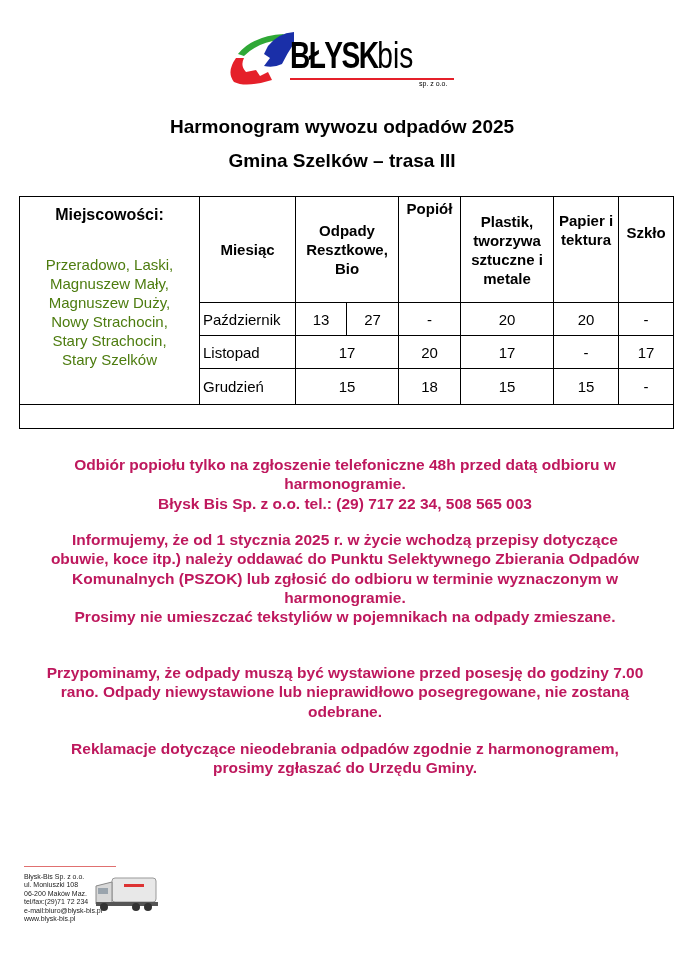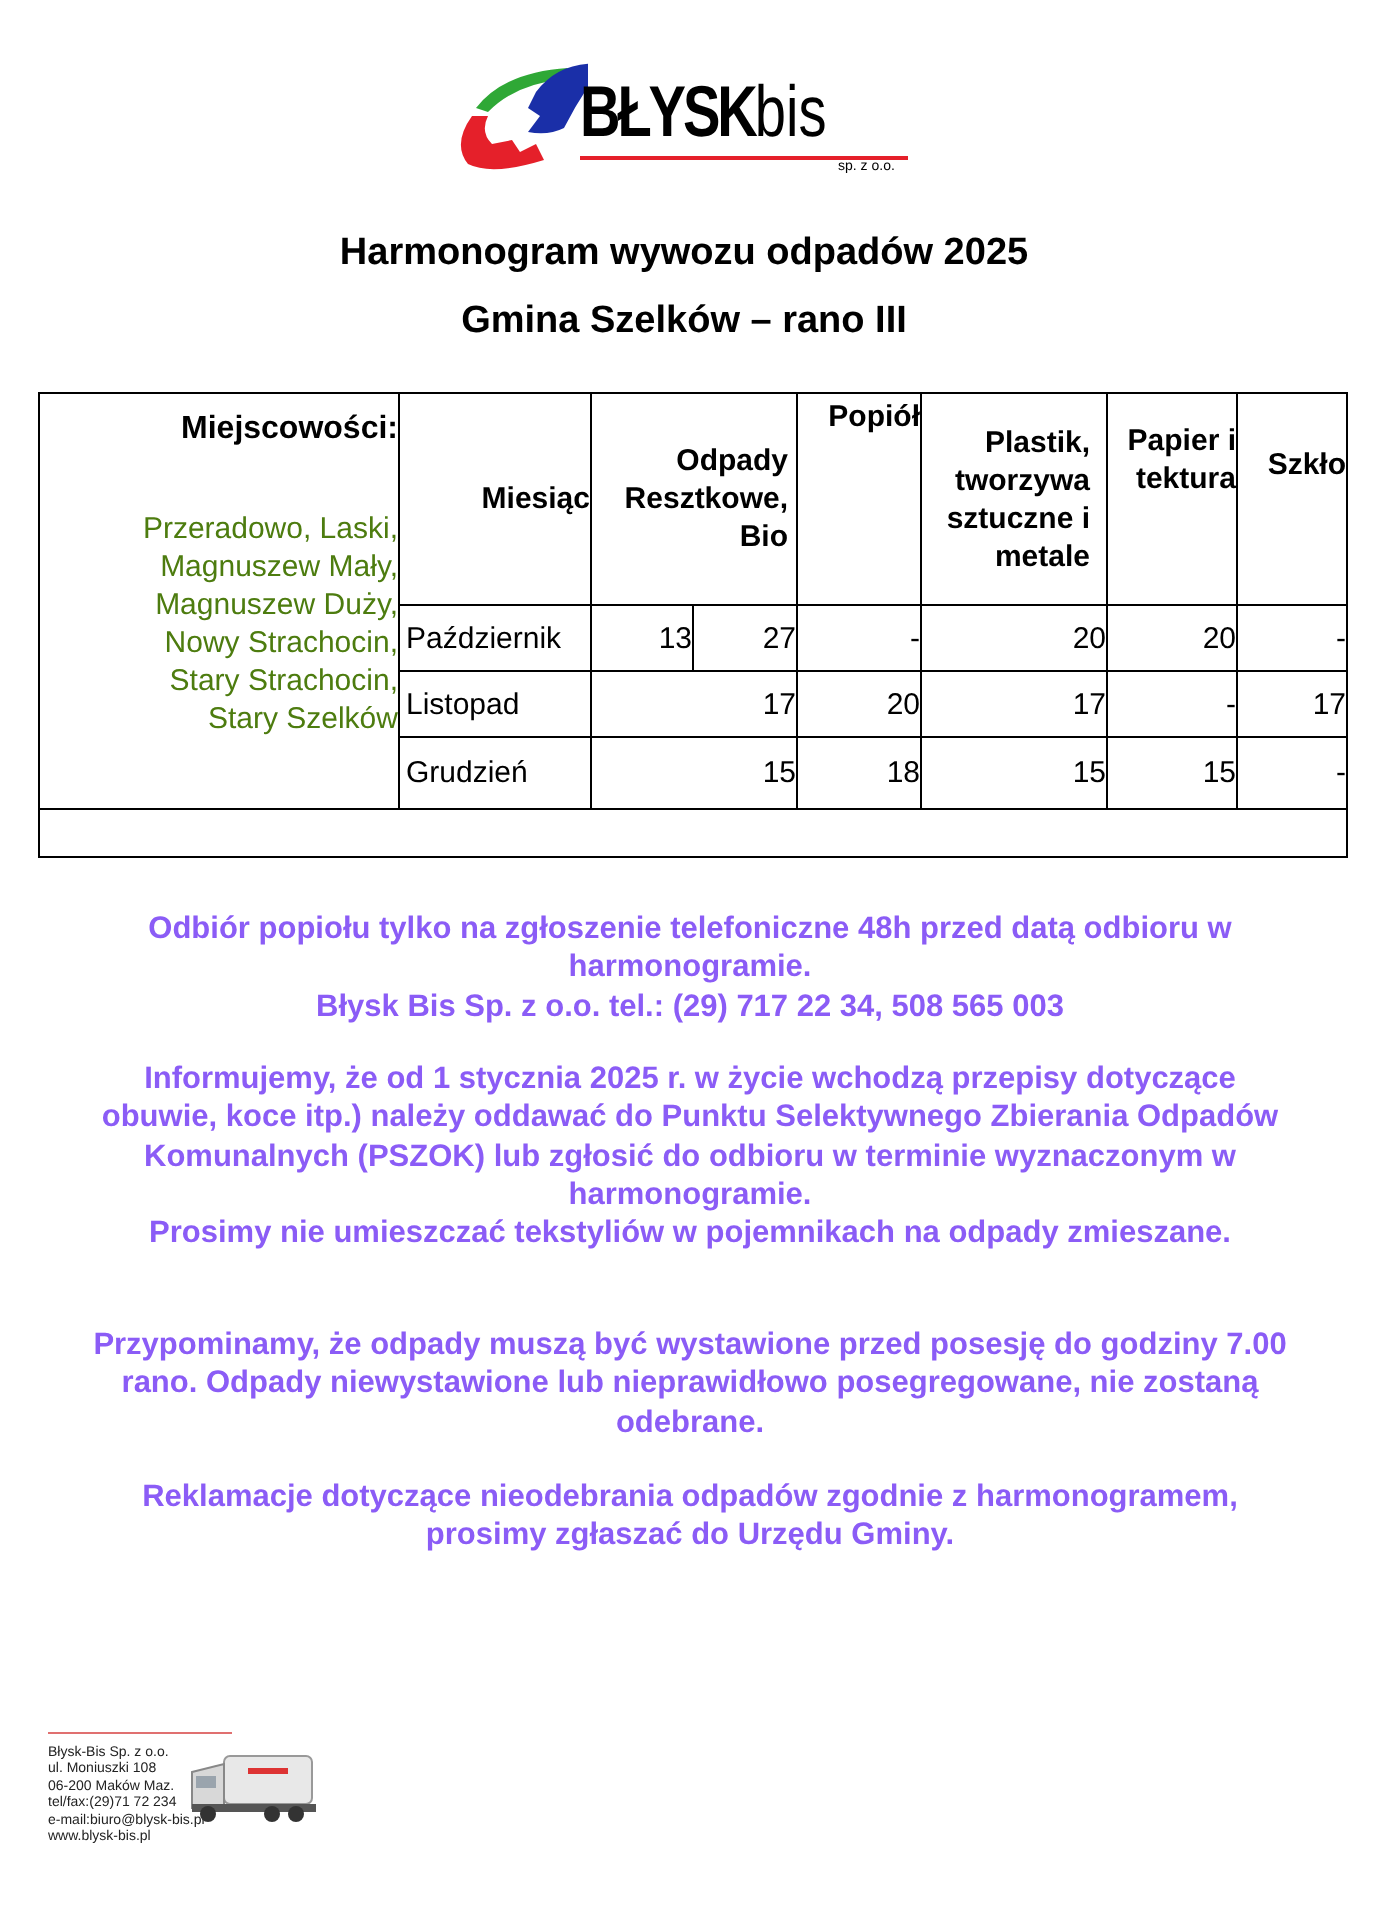--- a/index.html
+++ b/index.html
@@ -11,31 +11,31 @@
     .logo-word { position: absolute; left: 66px; top: 8px; font-weight: bold; font-size: 36px; letter-spacing: -2px; line-height: 40px; transform: scaleX(0.78); transform-origin: left top; white-space: nowrap; }
     .logo-bis { font-weight: normal; letter-spacing: 0; }
     .logo-line { position: absolute; left: 66px; top: 50px; width: 164px; height: 2px; background: #e5202a; }
     .logo-sub { position: absolute; left: 195px; top: 52px; font-size: 7px; line-height: 8px; white-space: nowrap; }
 
     .title { position: absolute; left: 0; width: 684px; text-align: center; font-weight: bold; font-size: 19px; line-height: 24px; }
     .title1 { top: 115px; }
     .title2 { top: 149px; }
 
     table.sched { position: absolute; left: 19px; top: 196px; width: 655px; border-collapse: collapse; font-size: 15px; }
-    table.sched td { border: 1.5px solid #000; text-align: right; vertical-align: middle; padding: 0; }
+    table.sched td { border: 1.5px solid #000; text-align: center; vertical-align: middle; padding: 0; }
     .c-place { width: 180px; vertical-align: top !important; padding-top: 8px !important; }
     .place-head { font-weight: bold; font-size: 16px; line-height: 20px; }
     .place-list { margin-top: 30px; font-size: 15px; line-height: 19px; color: #4d7c0f; }
     .hdr { font-weight: bold; font-size: 15px; line-height: 19px; }
     .month { text-align: left !important; padding-left: 3px !important; }
     .r-head { height: 106px; }
     .r-data { height: 33px; }
     .r-empty { height: 24px; }
 
-    .notes { position: absolute; left: 20px; width: 650px; text-align: center; font-weight: bold; font-size: 15.5px; line-height: 19.3px; color: #8b5cf6; }
+    .notes { position: absolute; left: 20px; width: 650px; text-align: center; font-weight: bold; font-size: 15.5px; line-height: 19.3px; color: #be185d; }
     .n1 { top: 455px; }
     .n2 { top: 530px; }
     .n3 { top: 663px; }
     .n4 { top: 739px; }
 
     .footer { position: absolute; left: 24px; top: 866px; width: 140px; height: 62px; }
     .footer-line { position: absolute; left: 0; top: 0; width: 92px; height: 1px; background: #e07070; }
     .footer-text { position: absolute; left: 0; top: 7px; font-size: 7px; line-height: 8.4px; color: #222; white-space: nowrap; }
     .truck { position: absolute; left: 70px; top: 6px; }
   </style>
@@ -47,21 +47,21 @@
     <path d="M14 26 Q28 8 60 6 L56 12 Q34 14 20 28 Z" fill="#2fa836"></path>
     <path d="M44 18 Q56 2 78 4 Q66 20 58 36 Q50 40 40 38 L46 30 L40 26 Z" fill="#1a2fa8"></path>
     <path d="M12 30 Q2 44 10 54 Q22 60 48 52 L44 44 L36 48 L32 42 L22 44 Q16 38 20 30 Z" fill="#e5202a"></path>
   </svg>
   <div class="logo-word"><span>BŁYSK</span><span class="logo-bis">bis</span></div>
   <div class="logo-line"></div>
   <div class="logo-sub">sp. z o.o.</div>
 </div>
 
 <div class="title title1">Harmonogram wywozu odpadów 2025</div>
-<div class="title title2">Gmina Szelków – rano III</div>
+<div class="title title2">Gmina Szelków – trasa III</div>
 
 <table class="sched">
   <tbody>
       <tr class="r-head">
     <td class="c-place" rowspan="4">
       <div class="place-head">Miejscowości:</div>
       <div class="place-list">
         <div>Przeradowo, Laski,</div>
         <div>Magnuszew Mały,</div>
         <div>Magnuszew Duży,</div>

